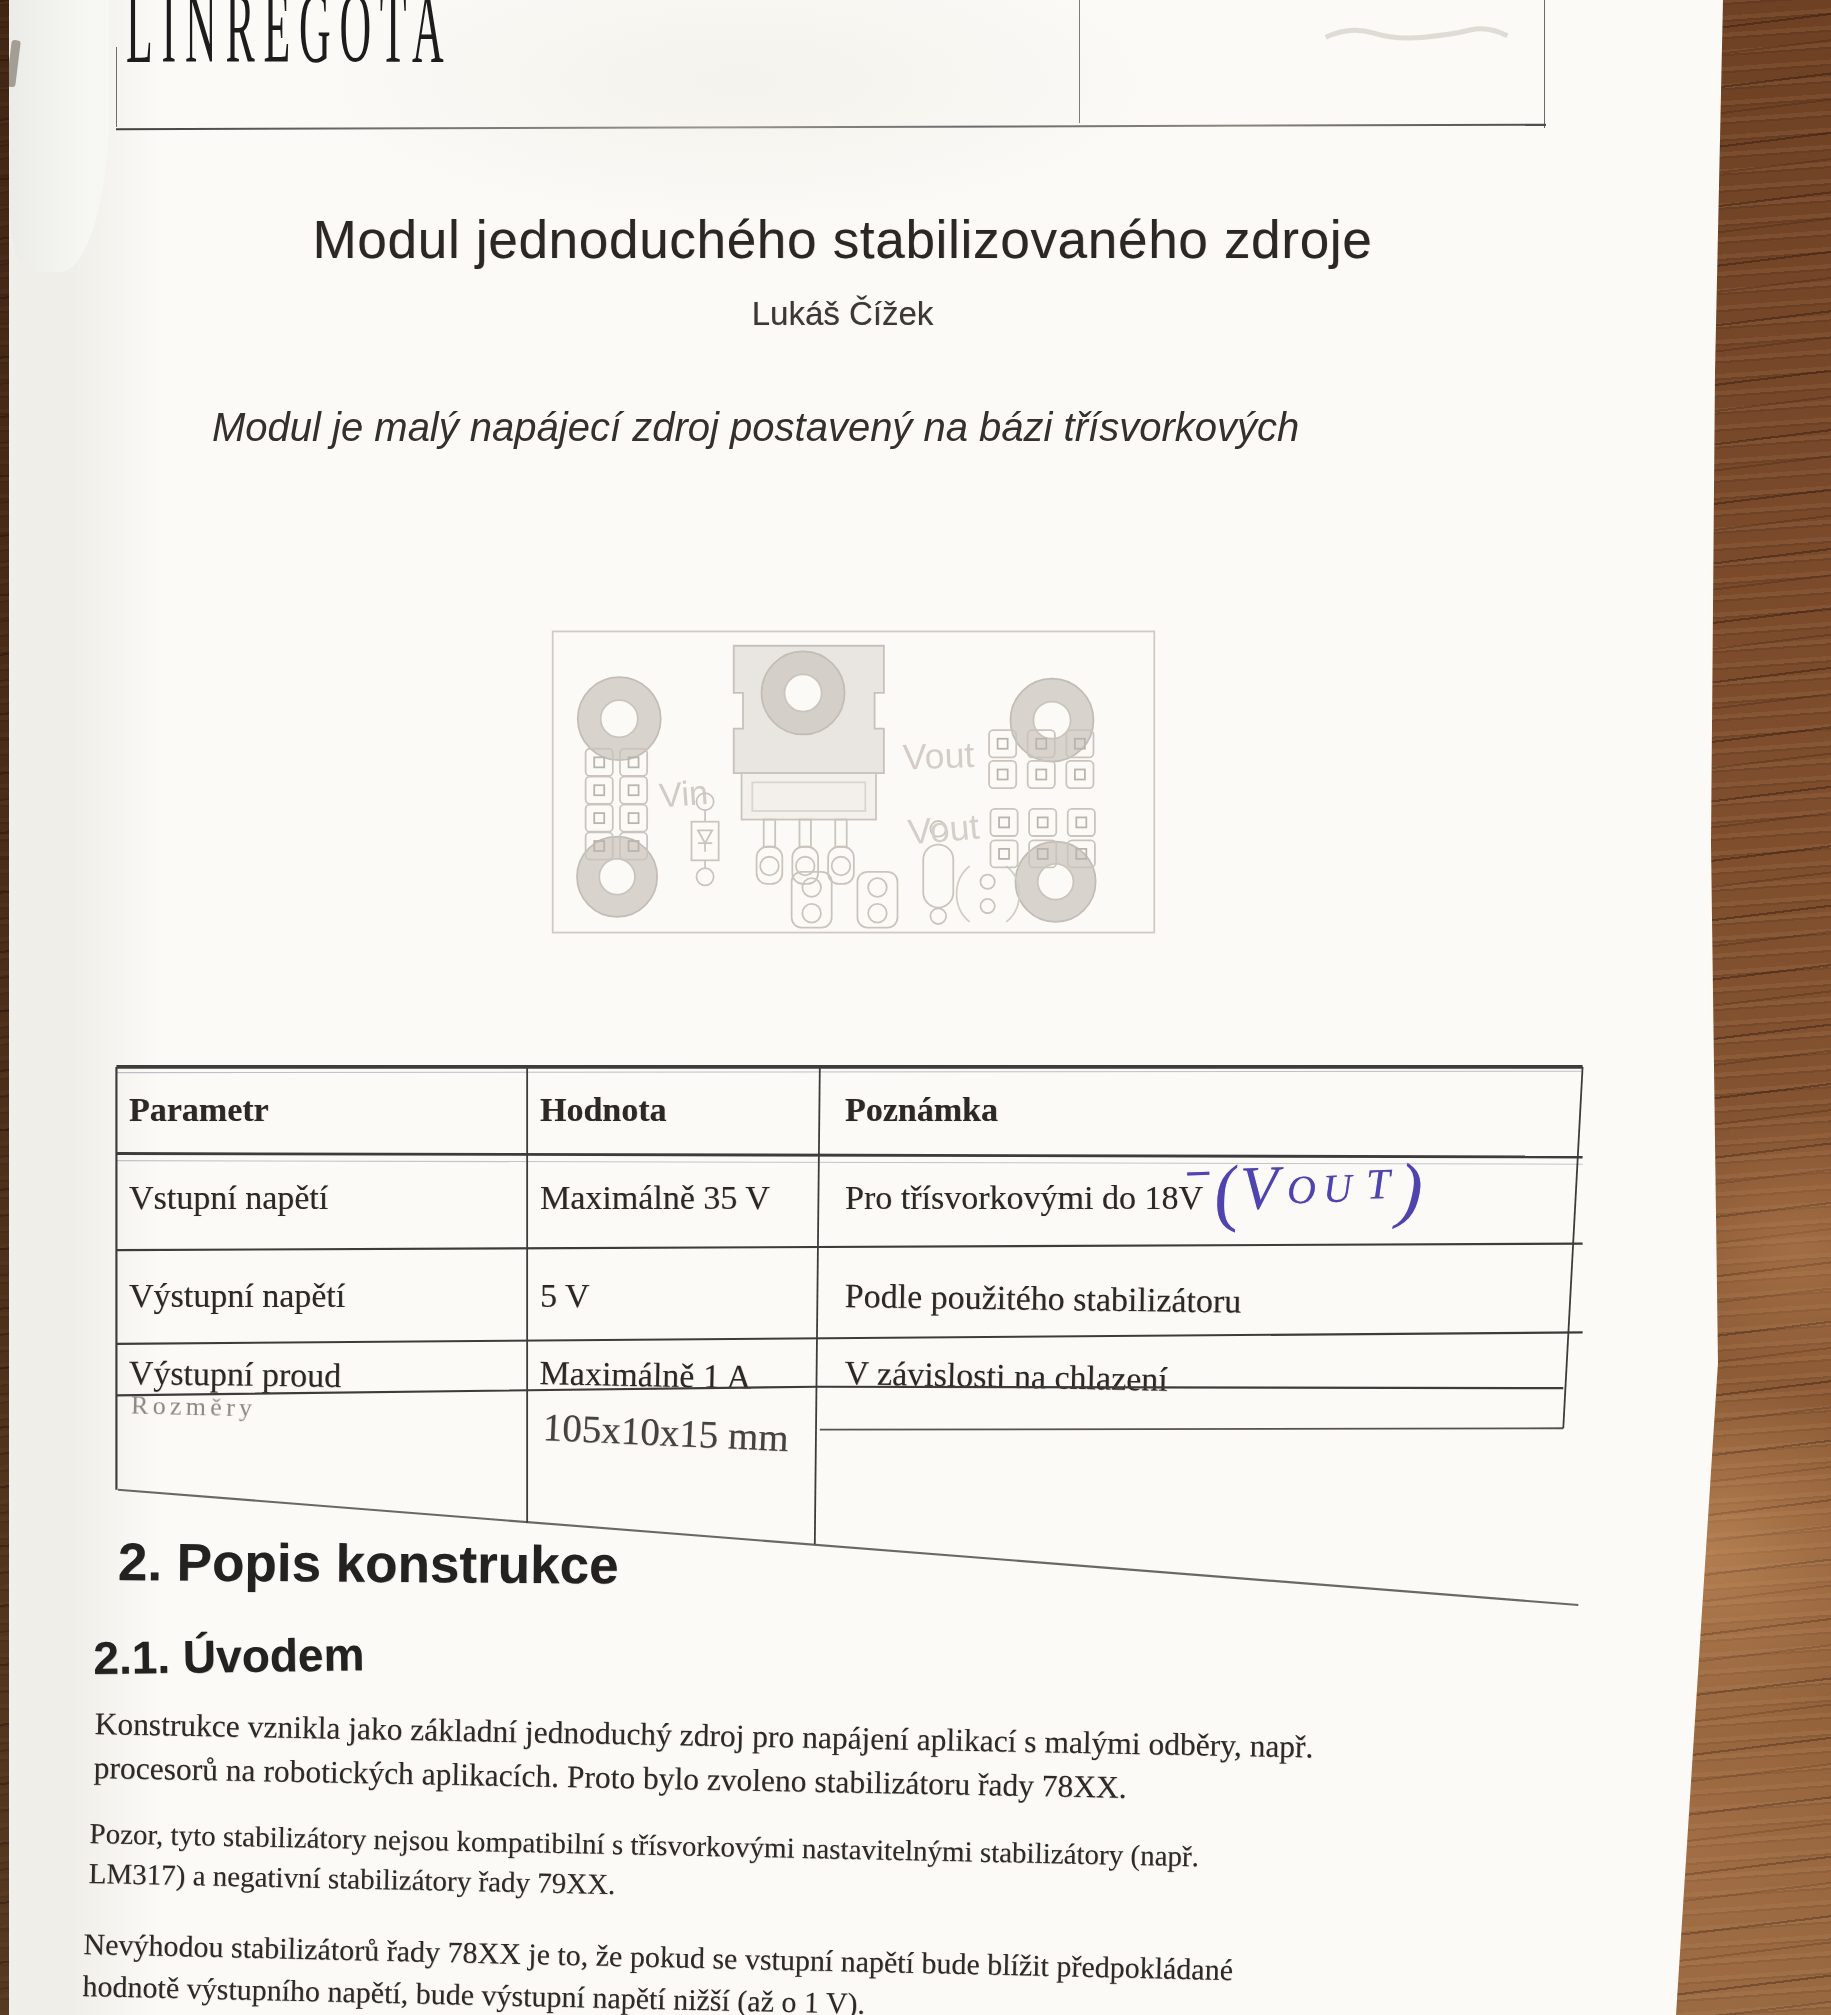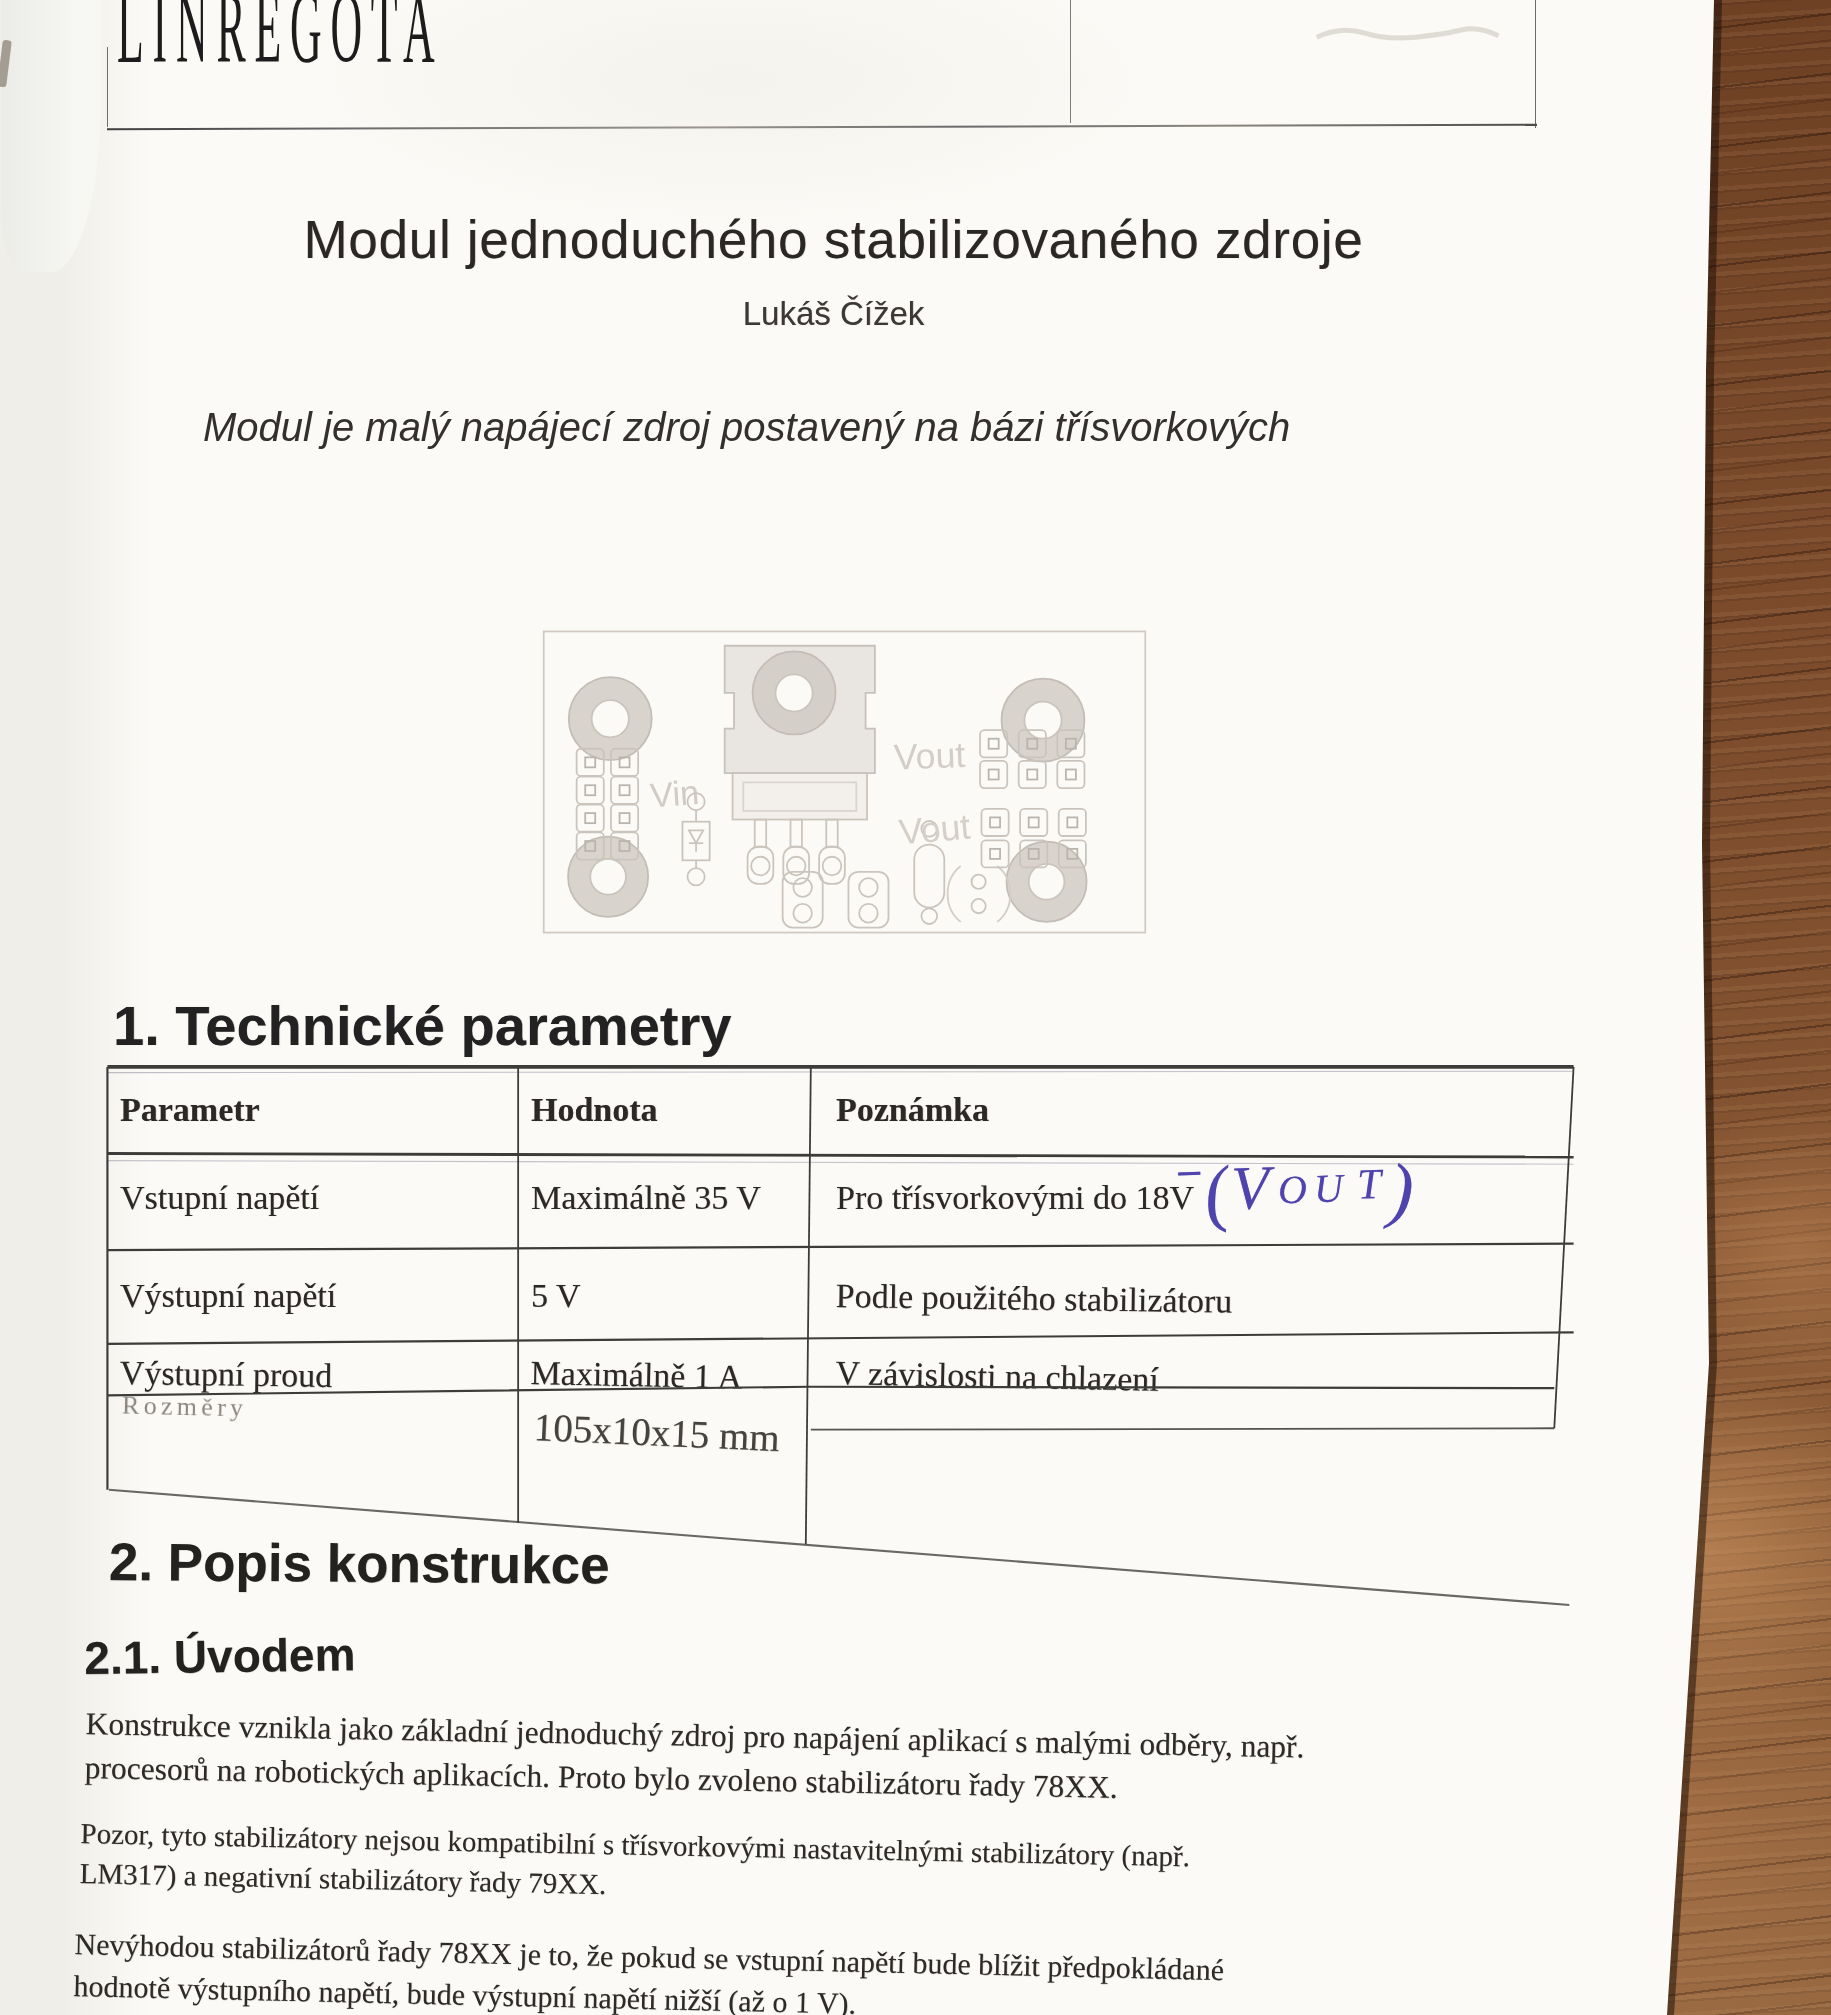--- a/index.html
+++ b/index.html
@@ -16,21 +16,21 @@
         rgba(52,22,8,.24) 26px 28px, rgba(0,0,0,0) 28px 59px),
       repeating-linear-gradient(176deg, rgba(255,205,155,.07) 0 4.3px, rgba(0,0,0,.09) 4.3px 6.4px,
         rgba(0,0,0,0) 6.4px 17px),
       linear-gradient(178deg,#6d4023 0%,#7a4a2b 30%,#835230 55%,#8e5d37 76%,#966740 100%);
   }
 
   
   .paper-under{position:absolute;inset:0;background:rgba(24,11,3,.5);
     clip-path:polygon(0 0,1722px 0,1714px 372px,1710px 844px,1717px 1363px,1674px 2015px,0 2015px);}
   .paper{position:absolute;inset:0;background:#fbfaf6;overflow:hidden;
-    clip-path:polygon(0 0,1714px 0,1706px 372px,1702px 844px,1709px 1363px,1667px 2015px,0 2015px);}
+    clip-path:polygon(0 0,1714px 0,1706px 372px,1702px 844px,1709px 1363px,1667px 2015px,0 2015px);margin-left:9px;}
   .paper-tone{position:absolute;inset:0;pointer-events:none;
     background:
       linear-gradient(90deg, rgba(214,212,205,.30) 0 64px, rgba(214,212,205,0) 150px),
       radial-gradient(ellipse 644px 215px at 40% 4%, rgba(230,228,220,.35), rgba(230,228,220,0) 70%),
       linear-gradient(270deg, rgba(210,205,196,.25) 0 21.5px, rgba(210,205,196,0) 86px);}
 
   
   .corner-artifact{position:absolute;left:1.4px;top:-14.3px;width:100px;height:286px;
     background:linear-gradient(90deg,#ebebe7,#f7f7f3 75%);
     border-radius:0 0 50px 21.5px / 0 0 172px 64px;opacity:.9;}
@@ -228,21 +228,20 @@
         <rect x="680" y="262" width="14" height="14" stroke="#b8b1aa"></rect>
         <rect x="734" y="262" width="14" height="14" stroke="#b8b1aa"></rect>
       <rect x="626" y="306" width="14" height="14" stroke="#b8b1aa"></rect>
         <rect x="680" y="306" width="14" height="14" stroke="#b8b1aa"></rect>
         <rect x="734" y="306" width="14" height="14" stroke="#b8b1aa"></rect>
     </g>
     <text x="492" y="195" font-family="Liberation Sans, sans-serif" font-size="50" fill="#d2cbc5" stroke="none" transform="rotate(-2 492 195)">Vout</text>
     <text x="500" y="300" font-family="Liberation Sans, sans-serif" font-size="50" fill="#d4cdc7" stroke="none" transform="rotate(-5 500 300)">Vout</text>
   </svg>
 
-  <div class="el h1 scan">1. Technické parametry</div>
 
   <div class="el tcell th c-par r-head scan">Parametr</div>
   <div class="el tcell th c-hod r-head scan">Hodnota</div>
   <div class="el tcell th c-poz r-head scan">Poznámka</div>
 
   <div class="el tcell c-par r1 scan">Vstupní napětí</div>
   <div class="el tcell c-hod r1 scan">Maximálně 35 V</div>
   <div class="el tcell c-poz r1 scan">Pro třísvorkovými do 18V</div>
 
   <div class="el hw">

